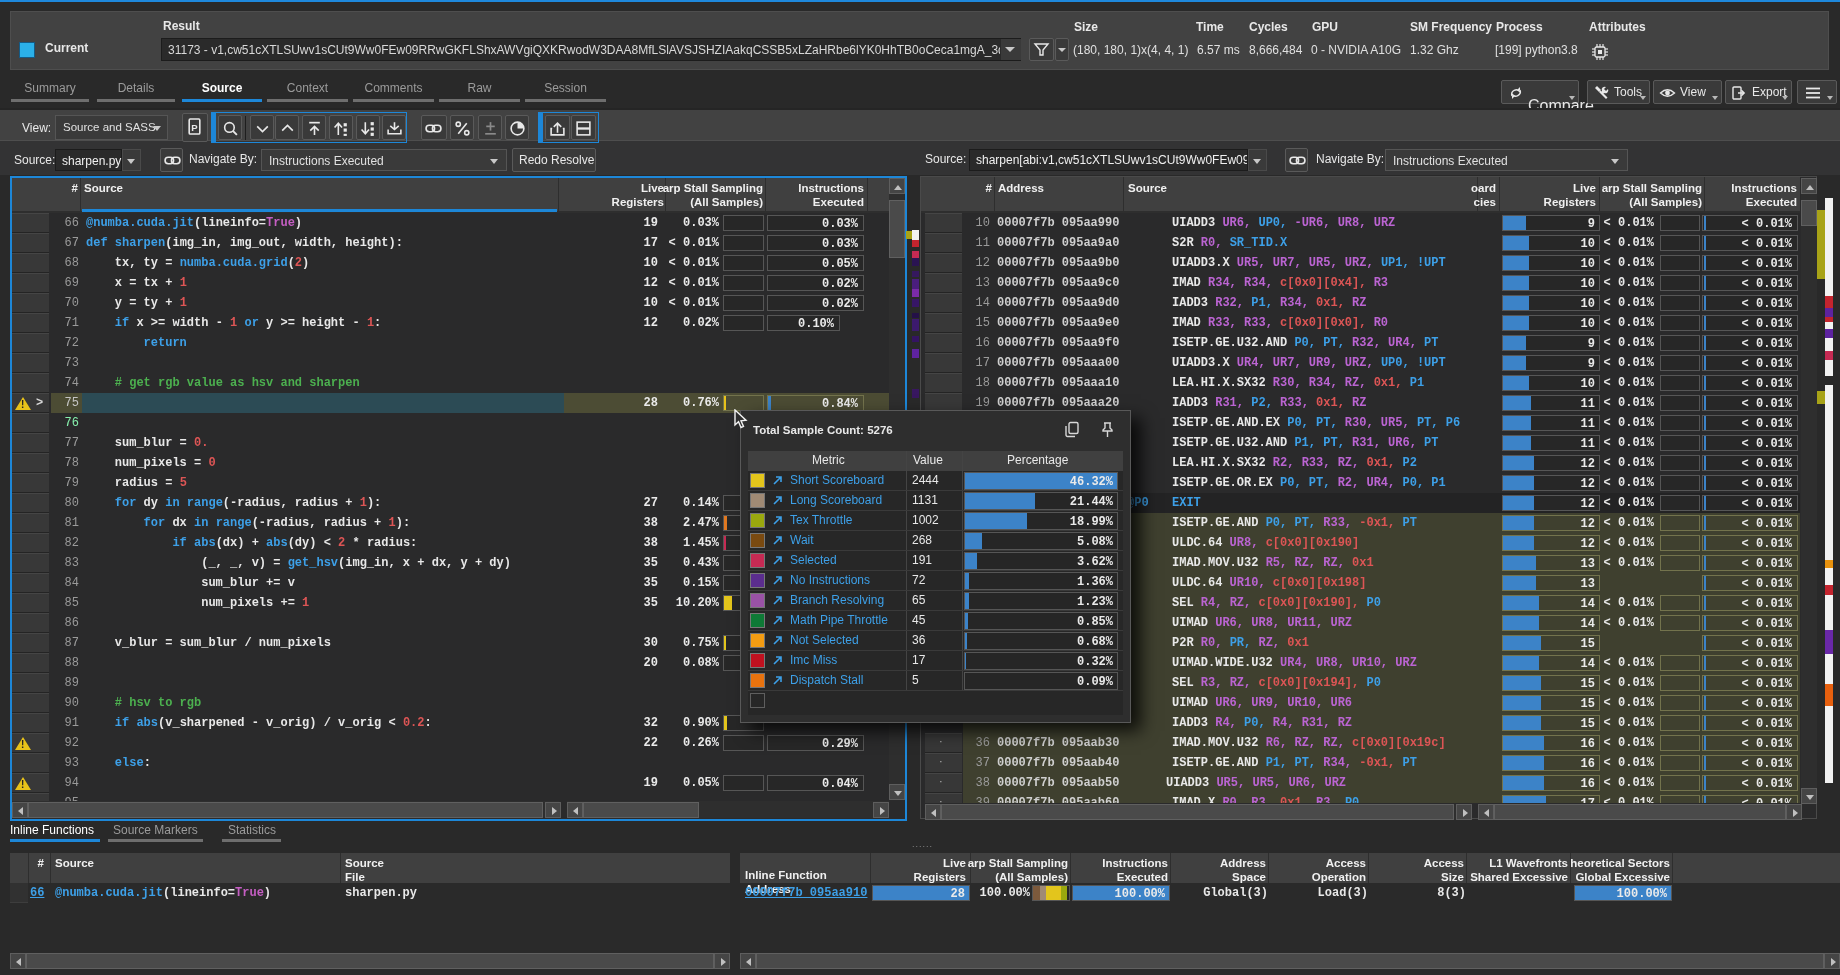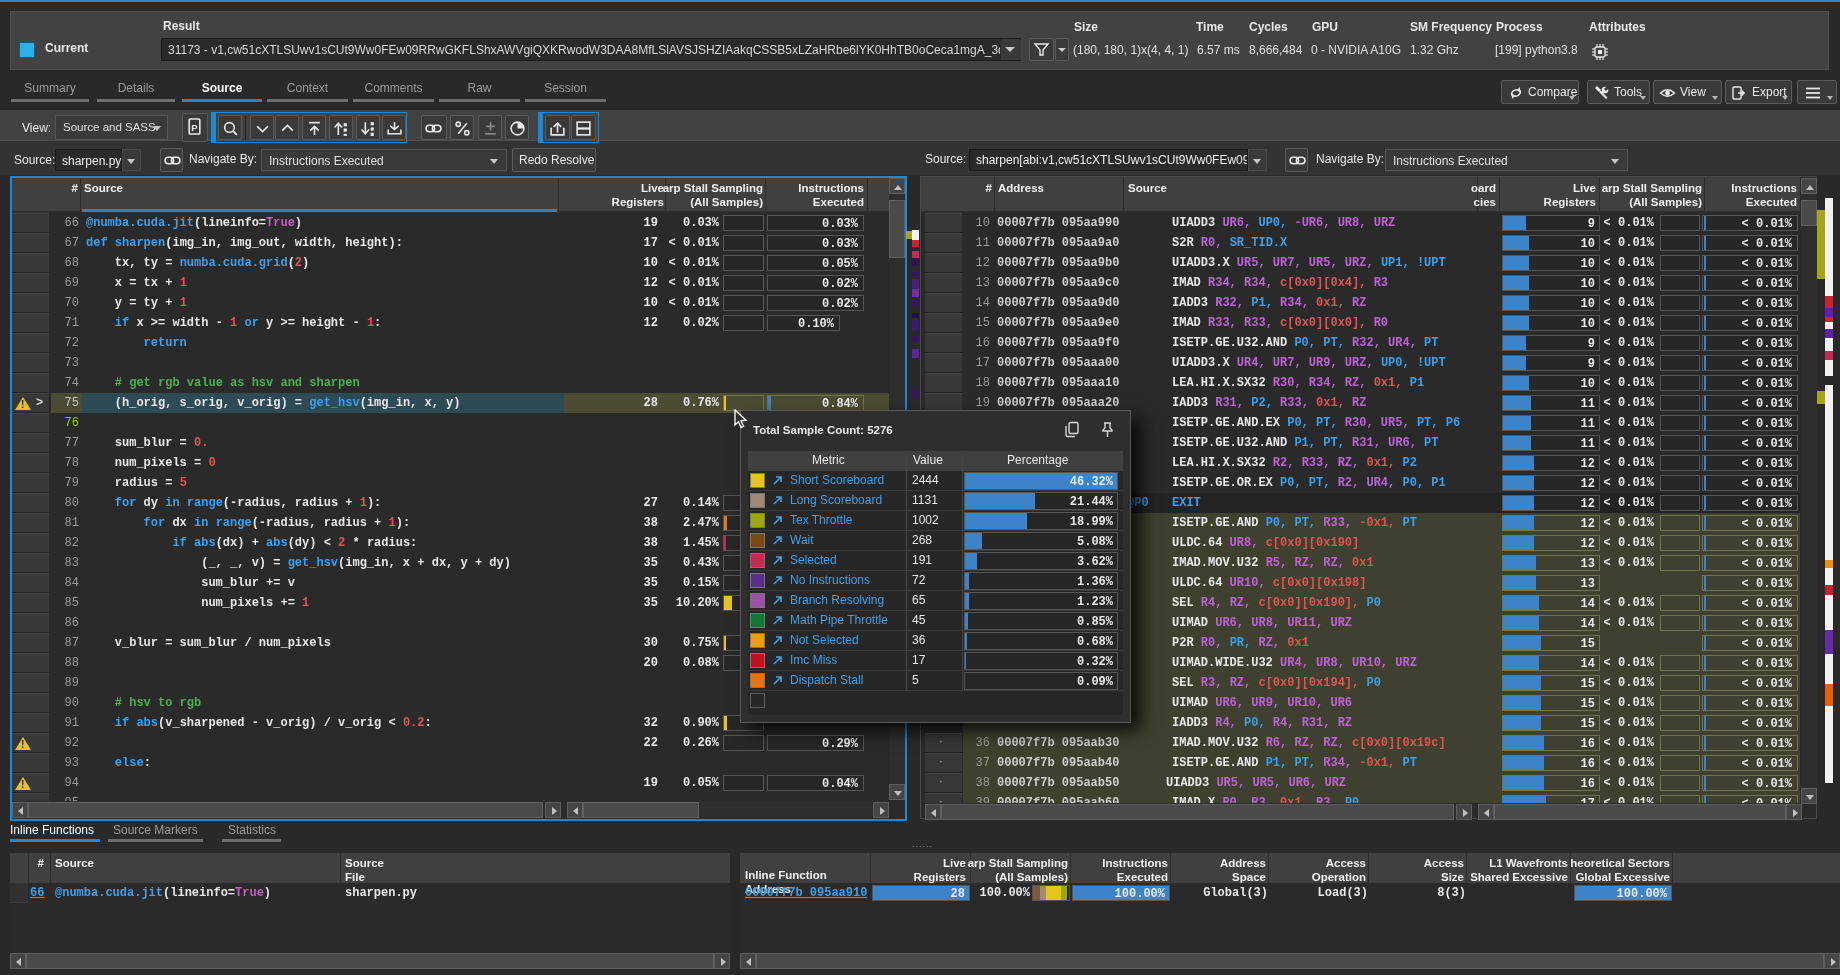--- a/index.html
+++ b/index.html
@@ -81,21 +81,21 @@
 <div class="tabline" style="left:439px;top:99px;width:81px;background:#6e6e6e"></div>
 <div class="tab" style="left:525px;top:81px;width:81px;color:#9b9b9b;font-weight:normal">Session</div>
 <div class="tabline" style="left:525px;top:99px;width:81px;background:#6e6e6e"></div>
 <div class="a btn" style="left:1501px;top:80px;width:78px;height:24px">
     <svg width="16" height="16" viewBox="0 0 16 16" style="position:absolute;left:6px;top:4px">
       <path d="M4 11 a4.5 4.5 0 0 1 8-4" fill="none" stroke="#e8e8e8" stroke-width="1.4"></path>
       <path d="M12 5 a4.5 4.5 0 0 1-8 4" fill="none" stroke="#e8e8e8" stroke-width="1.4"></path>
       <path d="M12 2 v3.4 h-3.4z" fill="#e8e8e8"></path>
       <path d="M4 14 v-3.4 h3.4z" fill="#e8e8e8"></path>
     </svg>
-    <span style="position:absolute;left:26px;top:4px;font-size:12px">Compare</span>
+    <span style="position:absolute;left:26px;top:16px;font-size:16px">Compare</span>
     <div class="arr" style="right:3px;bottom:3px;border-left:3.5px solid transparent;border-right:3.5px solid transparent;border-top:4px solid #b8b8b8;position:absolute"></div>
   </div>
 <div class="a btn" style="left:1587px;top:80px;width:63px;height:24px">
     <svg width="16" height="16" viewBox="0 0 16 16" style="position:absolute;left:5px;top:4px">
       <path d="M2 3 l2-2 4 4-2 2z" fill="#e8e8e8"></path>
       <path d="M6 7 l7 7 1.5-1.5-7-7z" fill="#e8e8e8"></path>
       <path d="M13 2 a3 3 0 0 0-4 4 l-1 1 2 2 1-1 a3 3 0 0 0 4-4 l-2 2-2-2z" fill="#e8e8e8"></path>
     </svg>
     <span style="position:absolute;left:26px;top:4px;font-size:12px">Tools</span>
     <div class="arr" style="right:3px;bottom:3px;border-left:3.5px solid transparent;border-right:3.5px solid transparent;border-top:4px solid #b8b8b8;position:absolute"></div>
@@ -348,32 +348,31 @@
 <div class="a" style="left:1;top:160px;width:37px;height:20px;background:#383838;border-top:1px solid #454545;border-bottom:1px solid #242424;box-sizing:border-box"></div>
 <div class="a code" style="left:39px;top:160px;width:28px;text-align:right;color:#9a9a9a;font-weight:normal">74</div>
 <div class="a code" style="left:74px;top:160px">    <span class="c"># get rgb value as hsv and sharpen</span></div>
 <div class="a" style="left:1;top:180px;width:37px;height:20px;background:#383838;border-top:1px solid #454545;border-bottom:1px solid #242424;box-sizing:border-box"></div>
 <div class="warn" style="left:3px;top:184px"></div>
 <div class="a" style="left:24px;top:183px;color:#d8d8d8;font-weight:bold;font-family:'Liberation Mono',monospace;font-size:12px">&gt;</div>
 <div class="a" style="left:39px;top:180px;width:31px;height:20px;background:#4c4c34"></div>
 <div class="a" style="left:70px;top:180px;width:482px;height:20px;background:#2c4b55"></div>
 <div class="a" style="left:552px;top:180px;width:325px;height:20px;background:#4c4c34"></div>
 <div class="a code" style="left:39px;top:180px;width:28px;text-align:right;color:#c4c4c4;font-weight:normal">75</div>
-<div class="a code" style="left:74px;top:180px">    (h_orig, s_orig, v_orig) = <span class="b">get_hsv</span>(img_in, x, y)</div>
 <div class="num" style="left:560px;top:180px;width:86px">28</div>
 <div class="num" style="left:620px;top:180px;width:87px">0.76%</div>
 <div class="cellbox ol" style="left:711px;top:182px;width:41px">
       <div class="bar" style="width:2px;background:#e8c21a"></div>
     </div>
 <div class="cellbox ol" style="left:755px;top:182px;width:97px">
       <div class="bar" style="width:3px"></div>
       <span class="num" style="right:5px;top:-2px;width:90px;position:absolute">0.84%</span>
     </div>
 <div class="a" style="left:1;top:200px;width:37px;height:20px;background:#383838;border-top:1px solid #454545;border-bottom:1px solid #242424;box-sizing:border-box"></div>
-<div class="a code" style="left:39px;top:200px;width:28px;text-align:right;color:#84cc16;font-weight:normal">76</div>
+<div class="a code" style="left:39px;top:200px;width:28px;text-align:right;color:#86efac;font-weight:normal">76</div>
 <div class="a" style="left:1;top:220px;width:37px;height:20px;background:#383838;border-top:1px solid #454545;border-bottom:1px solid #242424;box-sizing:border-box"></div>
 <div class="a code" style="left:39px;top:220px;width:28px;text-align:right;color:#9a9a9a;font-weight:normal">77</div>
 <div class="a code" style="left:74px;top:220px">    sum_blur = <span class="n">0.</span></div>
 <div class="a" style="left:1;top:240px;width:37px;height:20px;background:#383838;border-top:1px solid #454545;border-bottom:1px solid #242424;box-sizing:border-box"></div>
 <div class="a code" style="left:39px;top:240px;width:28px;text-align:right;color:#9a9a9a;font-weight:normal">78</div>
 <div class="a code" style="left:74px;top:240px">    num_pixels = <span class="n">0</span></div>
 <div class="a" style="left:1;top:260px;width:37px;height:20px;background:#383838;border-top:1px solid #454545;border-bottom:1px solid #242424;box-sizing:border-box"></div>
 <div class="a code" style="left:39px;top:260px;width:28px;text-align:right;color:#9a9a9a;font-weight:normal">79</div>
 <div class="a code" style="left:74px;top:260px">    radius = <span class="n">5</span></div>
 <div class="a" style="left:1;top:280px;width:37px;height:20px;background:#383838;border-top:1px solid #454545;border-bottom:1px solid #242424;box-sizing:border-box"></div>

